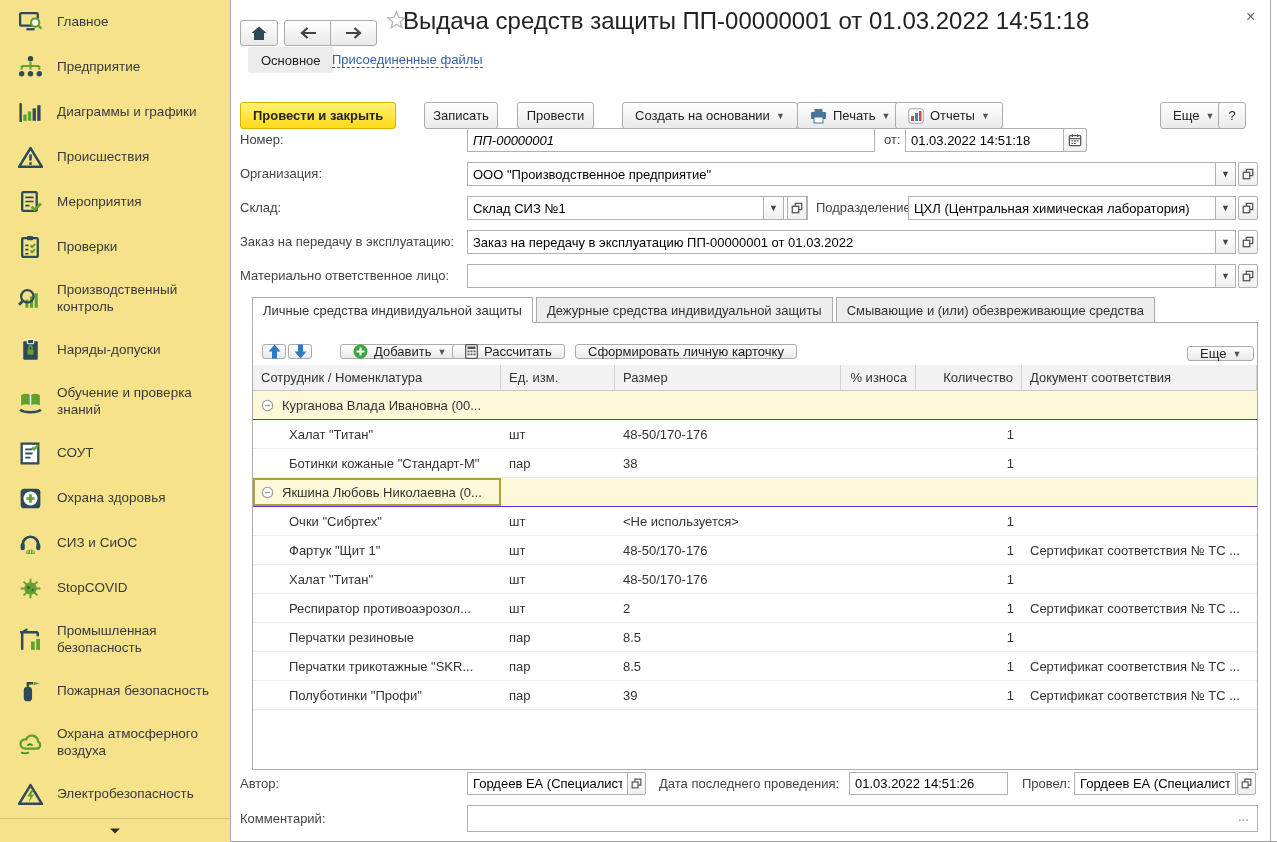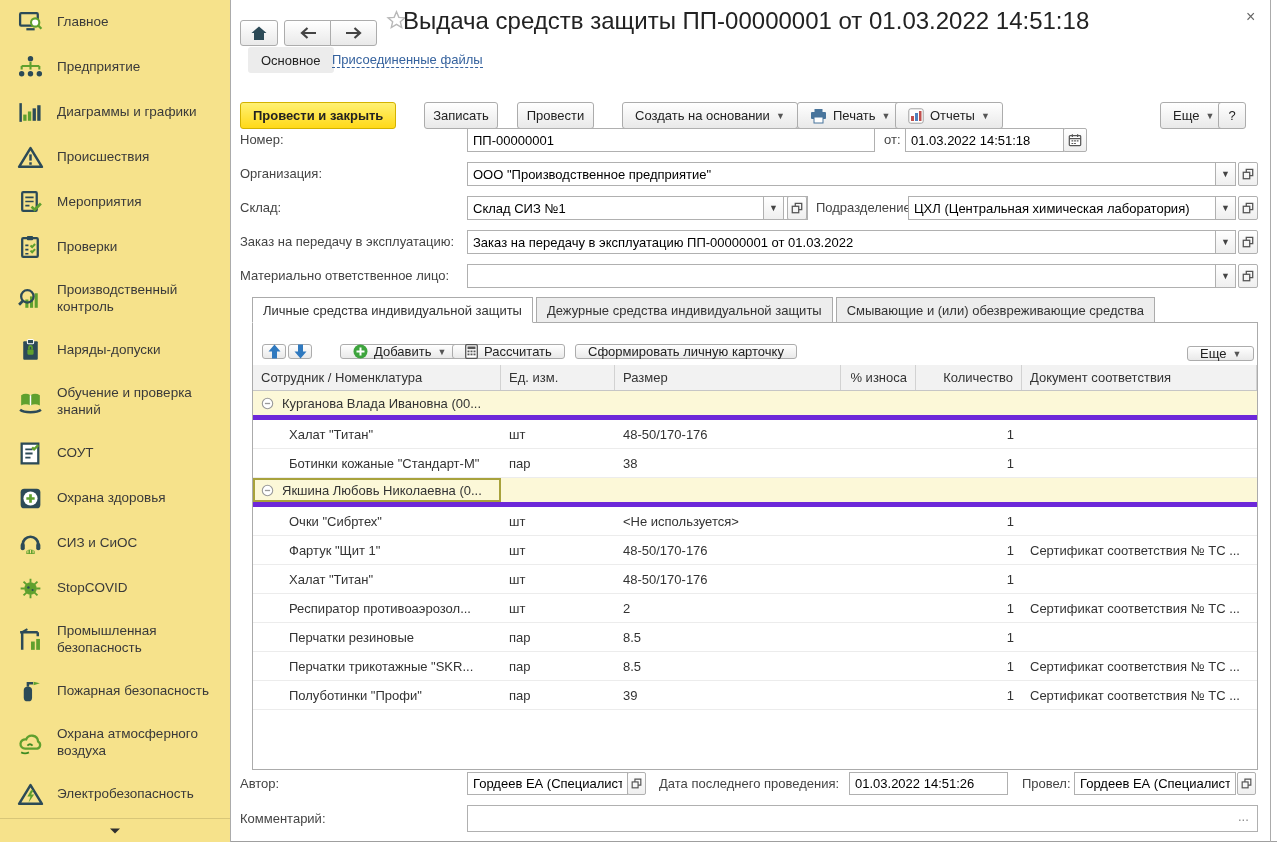--- a/index.html
+++ b/index.html
@@ -53,21 +53,21 @@
   
   .tbl { position:absolute; left:0; top:42px; width:1004px; }
   .trow { display:flex; width:1004px; height:29px; }
   .thead { height:26px; background:#f2f2f2; border-bottom:1px solid #c6c6c6; }
   .thead .tcell { border-right:1px solid #d2d2d2; color:#333; display:flex; align-items:center; }
   .tcell { padding:0 8px; display:flex; align-items:center; overflow:hidden; white-space:nowrap; }
   .c0{width:248px;} .c1{width:114px;} .c2{width:226px;} .c3{width:75px;justify-content:flex-end;}
   .c4{width:106px;justify-content:flex-end;} .c5{width:235px;}
   .trow.item { border-bottom:1px solid #ececec; }
   .trow.item .c0 { padding-left:36px; }
-  .trow.group { background:#fcf8d8; border-bottom:5px solid #6d28d9; }
+  .trow.group { background:#fcf8d8; border-bottom:1px solid #6d28d9; }
   .trow.group .c0 { gap:7px; }
   .focus-cell { outline:2px solid #a8a23c; outline-offset:-2px; }
   .gminus { flex:0 0 14px; }
 
   
   svg { display:block; }
 </style>
 </head>
 <body>
 
@@ -334,21 +334,21 @@
     <span>Отчеты</span>
       <b class="caret">▼</b>
   </button>
   <button class="btn" style="left:1160px;top:90px">
       <span>Еще</span>
       <b class="caret">▼</b>
     </button>
   <button class="btn" style="left:1218px;top:90px;width:28px;padding:0">?</button>
 
   <span class="lbl" style="left:240px;top:132px">Номер:</span>
-  <input class="inp" style="left: 467px; top: 128px; width: 408px;" value="ПП-00000001">
+  <input class="inp" style="left: 467px; top: 128px; width: 408px; font-style: italic;" value="ПП-00000001">
   <span class="lbl" style="left:884px;top:132px">от:</span>
   <input class="inp" style="left: 905px; top: 128px; width: 159px;" value="01.03.2022 14:51:18">
   <span class="sqbtn" style="left:1063px;top:128px;width:24px">
       <svg width="14" height="14" viewBox="0 0 16 16">
         <rect x="1.5" y="3" width="13" height="11.5" rx="1" fill="#fff" stroke="#555" stroke-width="1.4"></rect>
         <path d="M1.5 6.5h13M5 1.5v3M11 1.5v3" stroke="#555" stroke-width="1.4"></path>
         <path d="M4 9h2M7 9h2M10 9h2M4 12h2M7 12h2" stroke="#555" stroke-width="1.2"></path>
       </svg>
     </span>
 

